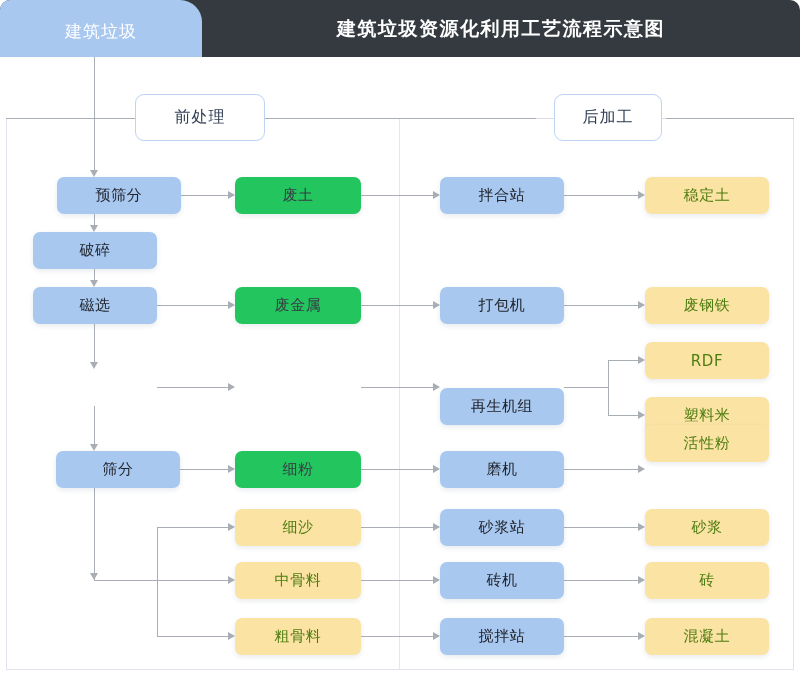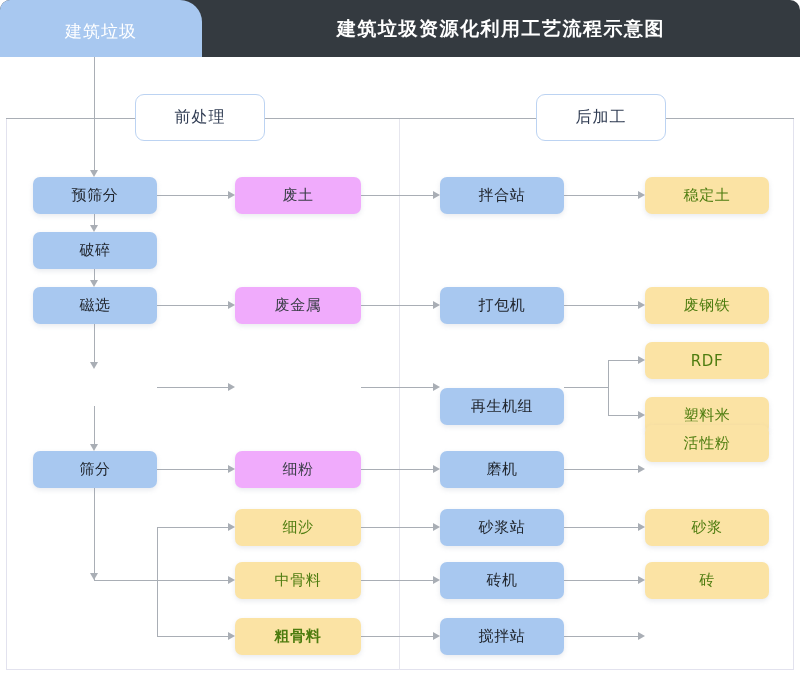--- a/index.html
+++ b/index.html
@@ -50,34 +50,34 @@
   .chip {
     position: absolute; height: 47px;
     background: #ffffff;
     border: 1px solid #bcd3f2;
     border-radius: 9px;
     display: flex; align-items: center; justify-content: center;
     z-index: 6;
   }
   .chip span { font-size: 16px; color: #2f3b52; letter-spacing: 1px; }
   #chip-pre  { left: 135px; top: 94px; width: 130px; }
-  #chip-post { left: 536px; top: 94px; width: 130px; }
+  #chip-post { left: 554px; top: 94px; width: 108px; }
 
   
   .node {
     position: absolute; height: 37px;
     border-radius: 7px;
     display: flex; align-items: center; justify-content: center;
     z-index: 5;
     box-shadow: 0 2px 5px rgba(140,150,170,0.20);
   }
   .node span { font-size: 15px; letter-spacing: 0.6px; }
   .node.blue   { background: #a8c8f0; }
   .node.blue span   { color: #21262e; }
-  .node.white  { background: #f0abfc; align-items: center; }
+  .node.white  { background: #22c55e; align-items: center; }
   .node.white span  { color: #383d45; }
   .node.orange { background: #fbe3a4; }
   .node.orange span { color: #4d7c0f; }
 
   
   .col1 { left: 33px;  width: 124px; }
   .col2 { left: 235px; width: 126px; }
   .col3 { left: 440px; width: 124px; }
   .col4 { left: 645px; width: 124px; }
 
@@ -203,49 +203,49 @@
 
   <div class="ln h" style="left:564px; top:527px; width:74px;"></div>
   <div class="arrow right" style="left:638px; top:522.5px;"></div>
 
   <div class="ln h" style="left:564px; top:580px; width:74px;"></div>
   <div class="arrow right" style="left:638px; top:575.5px;"></div>
 
   <div class="ln h" style="left:564px; top:636px; width:74px;"></div>
   <div class="arrow right" style="left:638px; top:631.5px;"></div>
 
-  <div class="node blue col1" style="top:177px;">
+  <div class="node blue col1" style="top:177px;margin-left:24px;">
     <span>预筛分</span>
   </div>
   <div class="node blue col1" style="top:232px;">
     <span>破碎</span>
   </div>
   <div class="node blue col1" style="top:287px;">
     <span>磁选</span>
   </div>
-  <div class="node blue col1" style="top:451px;">
+  <div class="node blue col1" style="top:451px;margin-left:23px;">
     <span>筛分</span>
   </div>
 
   <div class="node white col2" style="top:177px;">
     <span>废土</span>
   </div>
   <div class="node white col2" style="top:287px;">
     <span>废金属</span>
   </div>
   <div class="node white col2" style="top:451px;">
     <span>细粉</span>
   </div>
   <div class="node orange col2" style="top:509px;">
     <span>细沙</span>
   </div>
   <div class="node orange col2" style="top:562px;">
     <span>中骨料</span>
   </div>
-  <div class="node orange col2" style="top:618px;font-weight:bold;">
+  <div class="node orange col2" style="top:618px;">
     <span>粗骨料</span>
   </div>
 
   <div class="node blue col3" style="top:177px;">
     <span>拌合站</span>
   </div>
   <div class="node blue col3" style="top:287px;">
     <span>打包机</span>
   </div>
   <div class="node blue col3" style="top:388px;">
@@ -278,14 +278,17 @@
   </div>
   <div class="node orange col4" style="top:425px;">
     <span>活性粉</span>
   </div>
   <div class="node orange col4" style="top:509px;">
     <span>砂浆</span>
   </div>
   <div class="node orange col4" style="top:562px;">
     <span>砖</span>
   </div>
+  <div class="node orange col4" style="top:618px;">
+    <span>混凝土</span>
+  </div>
 
 </div>
 
 </body></html>

